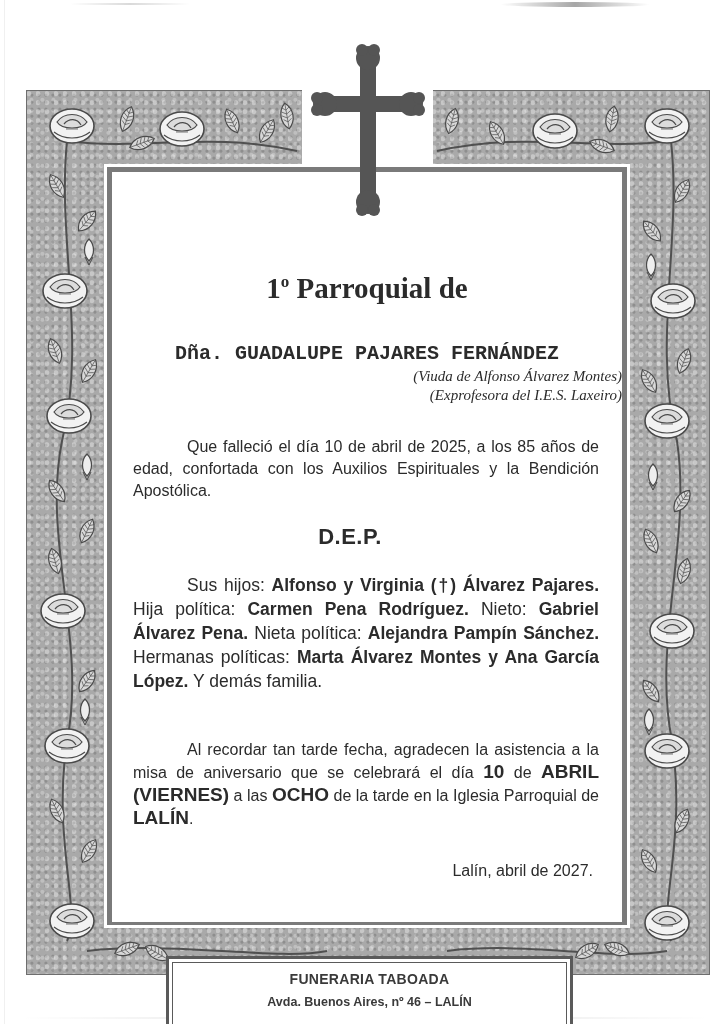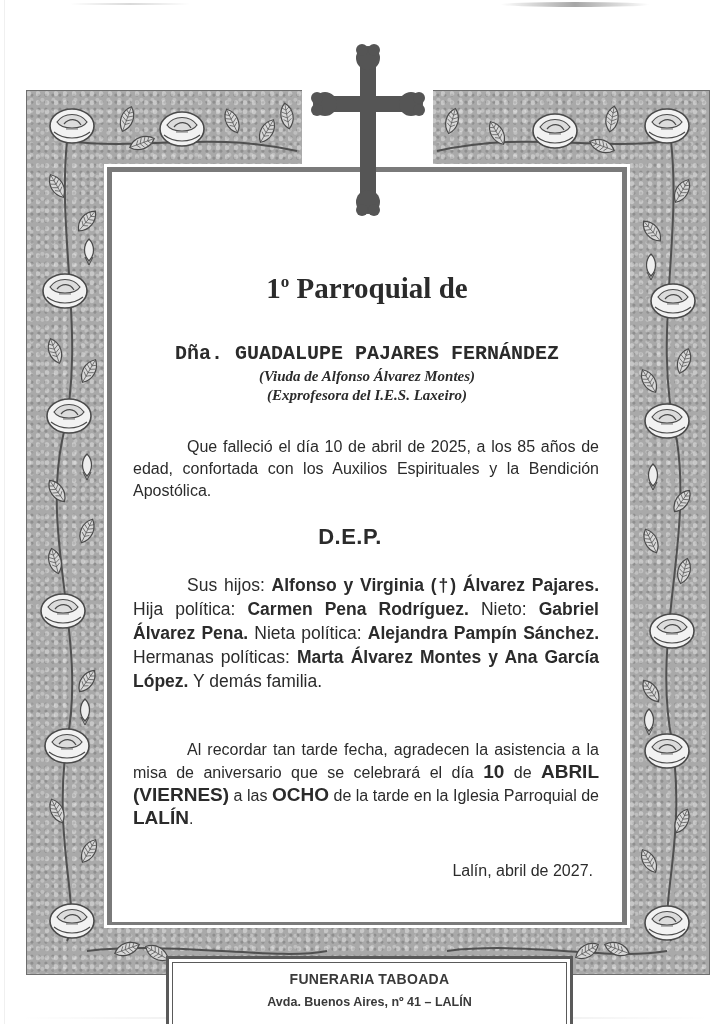--- a/index.html
+++ b/index.html
@@ -53,22 +53,22 @@
   .title {
     position: absolute; left: 0; top: 100px; width: 510px; text-align: center;
     font-family: "Liberation Serif", serif; font-weight: bold; font-size: 29px; color: #2b2b2b;
   }
   .title sup { font-size: 17px; vertical-align: 11px; }
   .deceased-name {
     position: absolute; left: 0; top: 170px; width: 510px; text-align: center;
     font-family: Liberation Mono, monospace; font-weight: bold; font-size: 20px; color: #2b2b2b;
   }
   .subtitle {
-    position: absolute; left: 0; width: 510px; text-align: center;
-    font-family: "Liberation Serif", serif; font-weight: bold; font-style: italic; font-size: 15px; color: #2b2b2b;
+    position: absolute; left: 0; width: 510px; text-align: right;
+    font-family: "Liberation Serif", serif; font-weight: normal; font-style: italic; font-size: 15px; color: #2b2b2b;
   }
   .subtitle-1 { top: 196px; }
   .subtitle-2 { top: 215px; }
 
   .para {
     position: absolute; left: 21px; width: 466px;
     font-size: 16px; line-height: 22px; text-align: justify; color: #2b2b2b;
   }
   .para .indent { display: inline-block; width: 54px; }
   .para b { font-weight: bold; }
@@ -238,15 +238,15 @@
   <div class="para family-para"><span class="indent"></span><span>Sus hijos: </span><b>Alfonso y Virginia (†) Álvarez Pajares.</b><span> Hija política: </span><b>Carmen Pena Rodríguez.</b><span> Nieto: </span><b>Gabriel Álvarez Pena.</b><span> Nieta política: </span><b>Alejandra Pampín Sánchez.</b><span> Hermanas políticas: </span><b>Marta Álvarez Montes y Ana García López.</b><span> Y demás familia.</span></div>
 
   <div class="para mass-para"><span class="indent"></span><span>Al recordar tan tarde fecha, agradecen la asistencia a la misa de aniversario que se celebrará el día </span><b class="big">10</b><span> de </span><b class="big">ABRIL (VIERNES)</b><span> a las </span><b class="big">OCHO</b><span> de la tarde en la Iglesia Parroquial de </span><b class="big">LALÍN</b><span>.</span></div>
 
   <div class="signoff">Lalín, abril de 2027.</div>
 </div>
 
 <div class="footer-box">
   <div class="footer-inner">
     <div class="footer-line footer-name">FUNERARIA TABOADA</div>
-    <div class="footer-line footer-address">Avda. Buenos Aires, nº 41 – LALÍN</div>
+    <div class="footer-line footer-address">Avda. Buenos Aires, nº 46 – LALÍN</div>
   </div>
 </div>
 
 </body></html>

